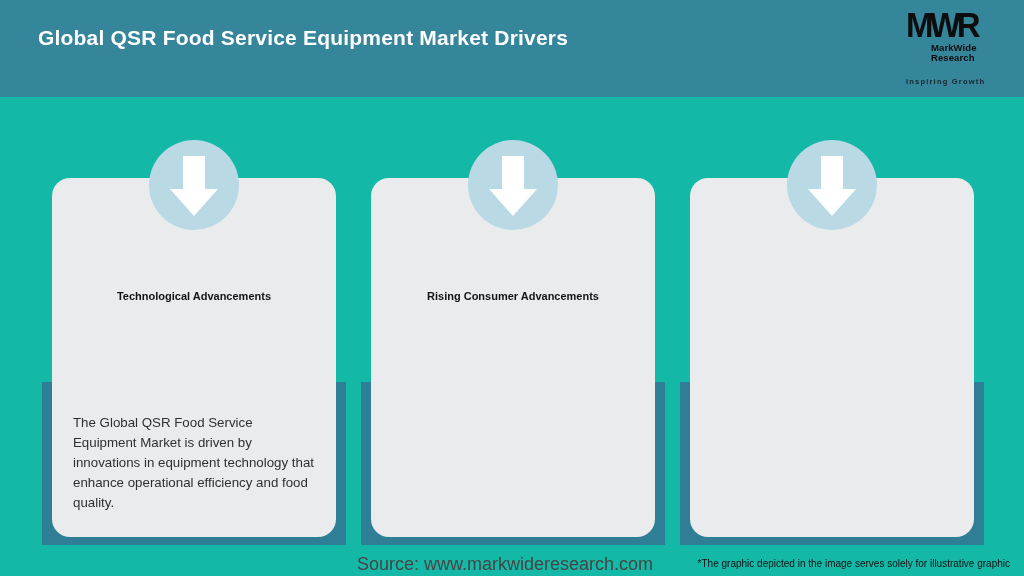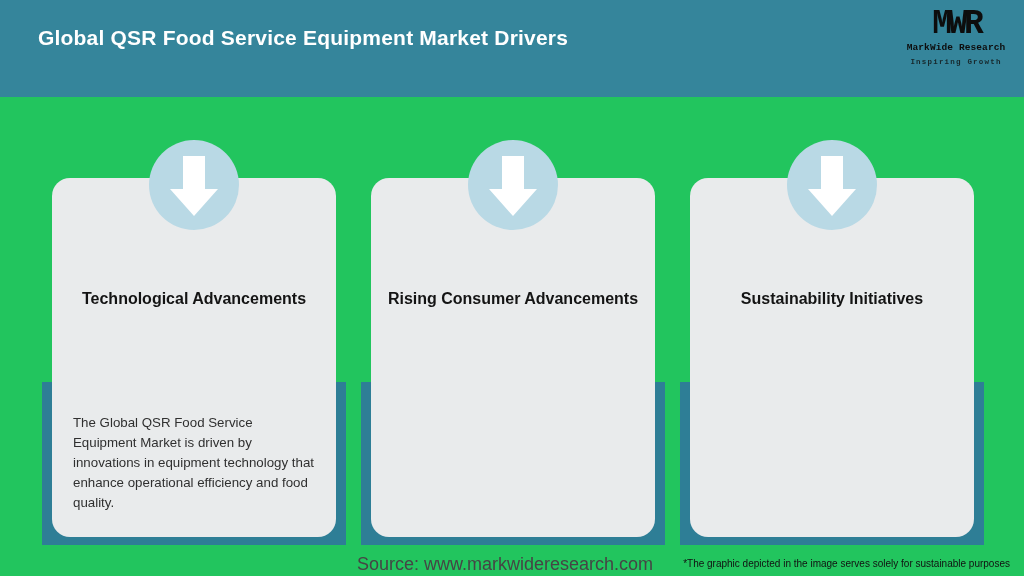--- a/index.html
+++ b/index.html
@@ -1,41 +1,41 @@
 <!DOCTYPE html>
 <html><head>
 <meta charset="utf-8">
 <style>
   * { margin:0; padding:0; box-sizing:border-box; }
   html,body { background:#ffffff; }
   #canvas {
     position:relative; width:1024px; height:576px;
-    background:#22c55e; overflow:hidden;
+    background:#14b8a6; overflow:hidden;
     font-family:"Liberation Sans", sans-serif;
   }
 
   
   .header {
     position:absolute; left:0; top:0; width:1024px; height:97px;
     background:#35859B;
   }
   .page-title {
     position:absolute; left:38px; top:26px;
     font-size:21px; font-weight:700; color:#ffffff; letter-spacing:.2px;
   }
   .logo {
     position:absolute; right:18px; top:8px; width:100px;
-    text-align:center; color:#0d0d0d; line-height:1;font-family:Liberation Mono, monospace;
+    color:#0d0d0d; line-height:1;
   }
   .logo-mark {
     font-size:33px; font-weight:700; letter-spacing:-4px;
     transform:scaleY(1.05); display:inline-block;
   }
-  .logo-name { font-size:9.5px; font-weight:700; margin-top:2px; letter-spacing:.1px; }
-  .logo-tagline { font-size:7.5px; font-weight:700; color:#17272b; margin-top:6px; letter-spacing:1.2px; }
+  .logo-name { font-size:9.5px; font-weight:700; margin-top:2px; letter-spacing:.1px;margin-left:25px; }
+  .logo-tagline { font-size:7.5px; font-weight:700; color:#17272b; margin-top:16px; letter-spacing:1.2px; }
 
   
   .col { position:absolute; top:140px; width:304px; height:405px; }
   .col.c0 { left:42px; }
   .col.c1 { left:361px; }
   .col.c2 { left:680px; }
 
   .accent {
     position:absolute; left:0; right:0; top:242px; bottom:0;
     background:#2E7E96;
@@ -46,21 +46,21 @@
   }
   .badge {
     position:absolute; left:50%; top:0; transform:translateX(-50%);
     width:90px; height:90px; border-radius:50%;
     background:#B9D9E5; display:flex; align-items:center; justify-content:center;
   }
   .badge svg { display:block; margin-top:4px; }
 
   .card-title {
     position:absolute; top:112px; left:8px; right:8px;
-    text-align:center; font-size:16px; font-weight:700; color:#141414;
+    text-align:center; font-size:11px; font-weight:700; color:#141414;
   }
   .card-body {
     position:absolute; top:187px; left:21px; right:18px;
     font-size:13.3px; line-height:20px; color:#303030;
     white-space:pre-line;
     margin-top:48px;
   }
 
   
   .footer-source {
@@ -111,25 +111,24 @@
     <div class="badge">
       <svg width="56" height="62" viewBox="0 0 56 62">
         <polygon points="17,0 39,0 39,33 52,33 28,60 4,33 17,33" fill="#ffffff"></polygon>
       </svg>
     </div>
   </div>
 
   <div class="col c2">
     <div class="accent"></div>
     <div class="card">
-      <div class="card-title">Sustainability Initiatives</div>
     </div>
     <div class="badge">
       <svg width="56" height="62" viewBox="0 0 56 62">
         <polygon points="17,0 39,0 39,33 52,33 28,60 4,33 17,33" fill="#ffffff"></polygon>
       </svg>
     </div>
   </div>
 
   <div class="footer-source">Source: www.markwideresearch.com</div>
-  <div class="footer-disclaimer">*The graphic depicted in the image serves solely for sustainable purposes</div>
+  <div class="footer-disclaimer">*The graphic depicted in the image serves solely for illustrative graphic</div>
 
 </div>
 
 </body></html>

